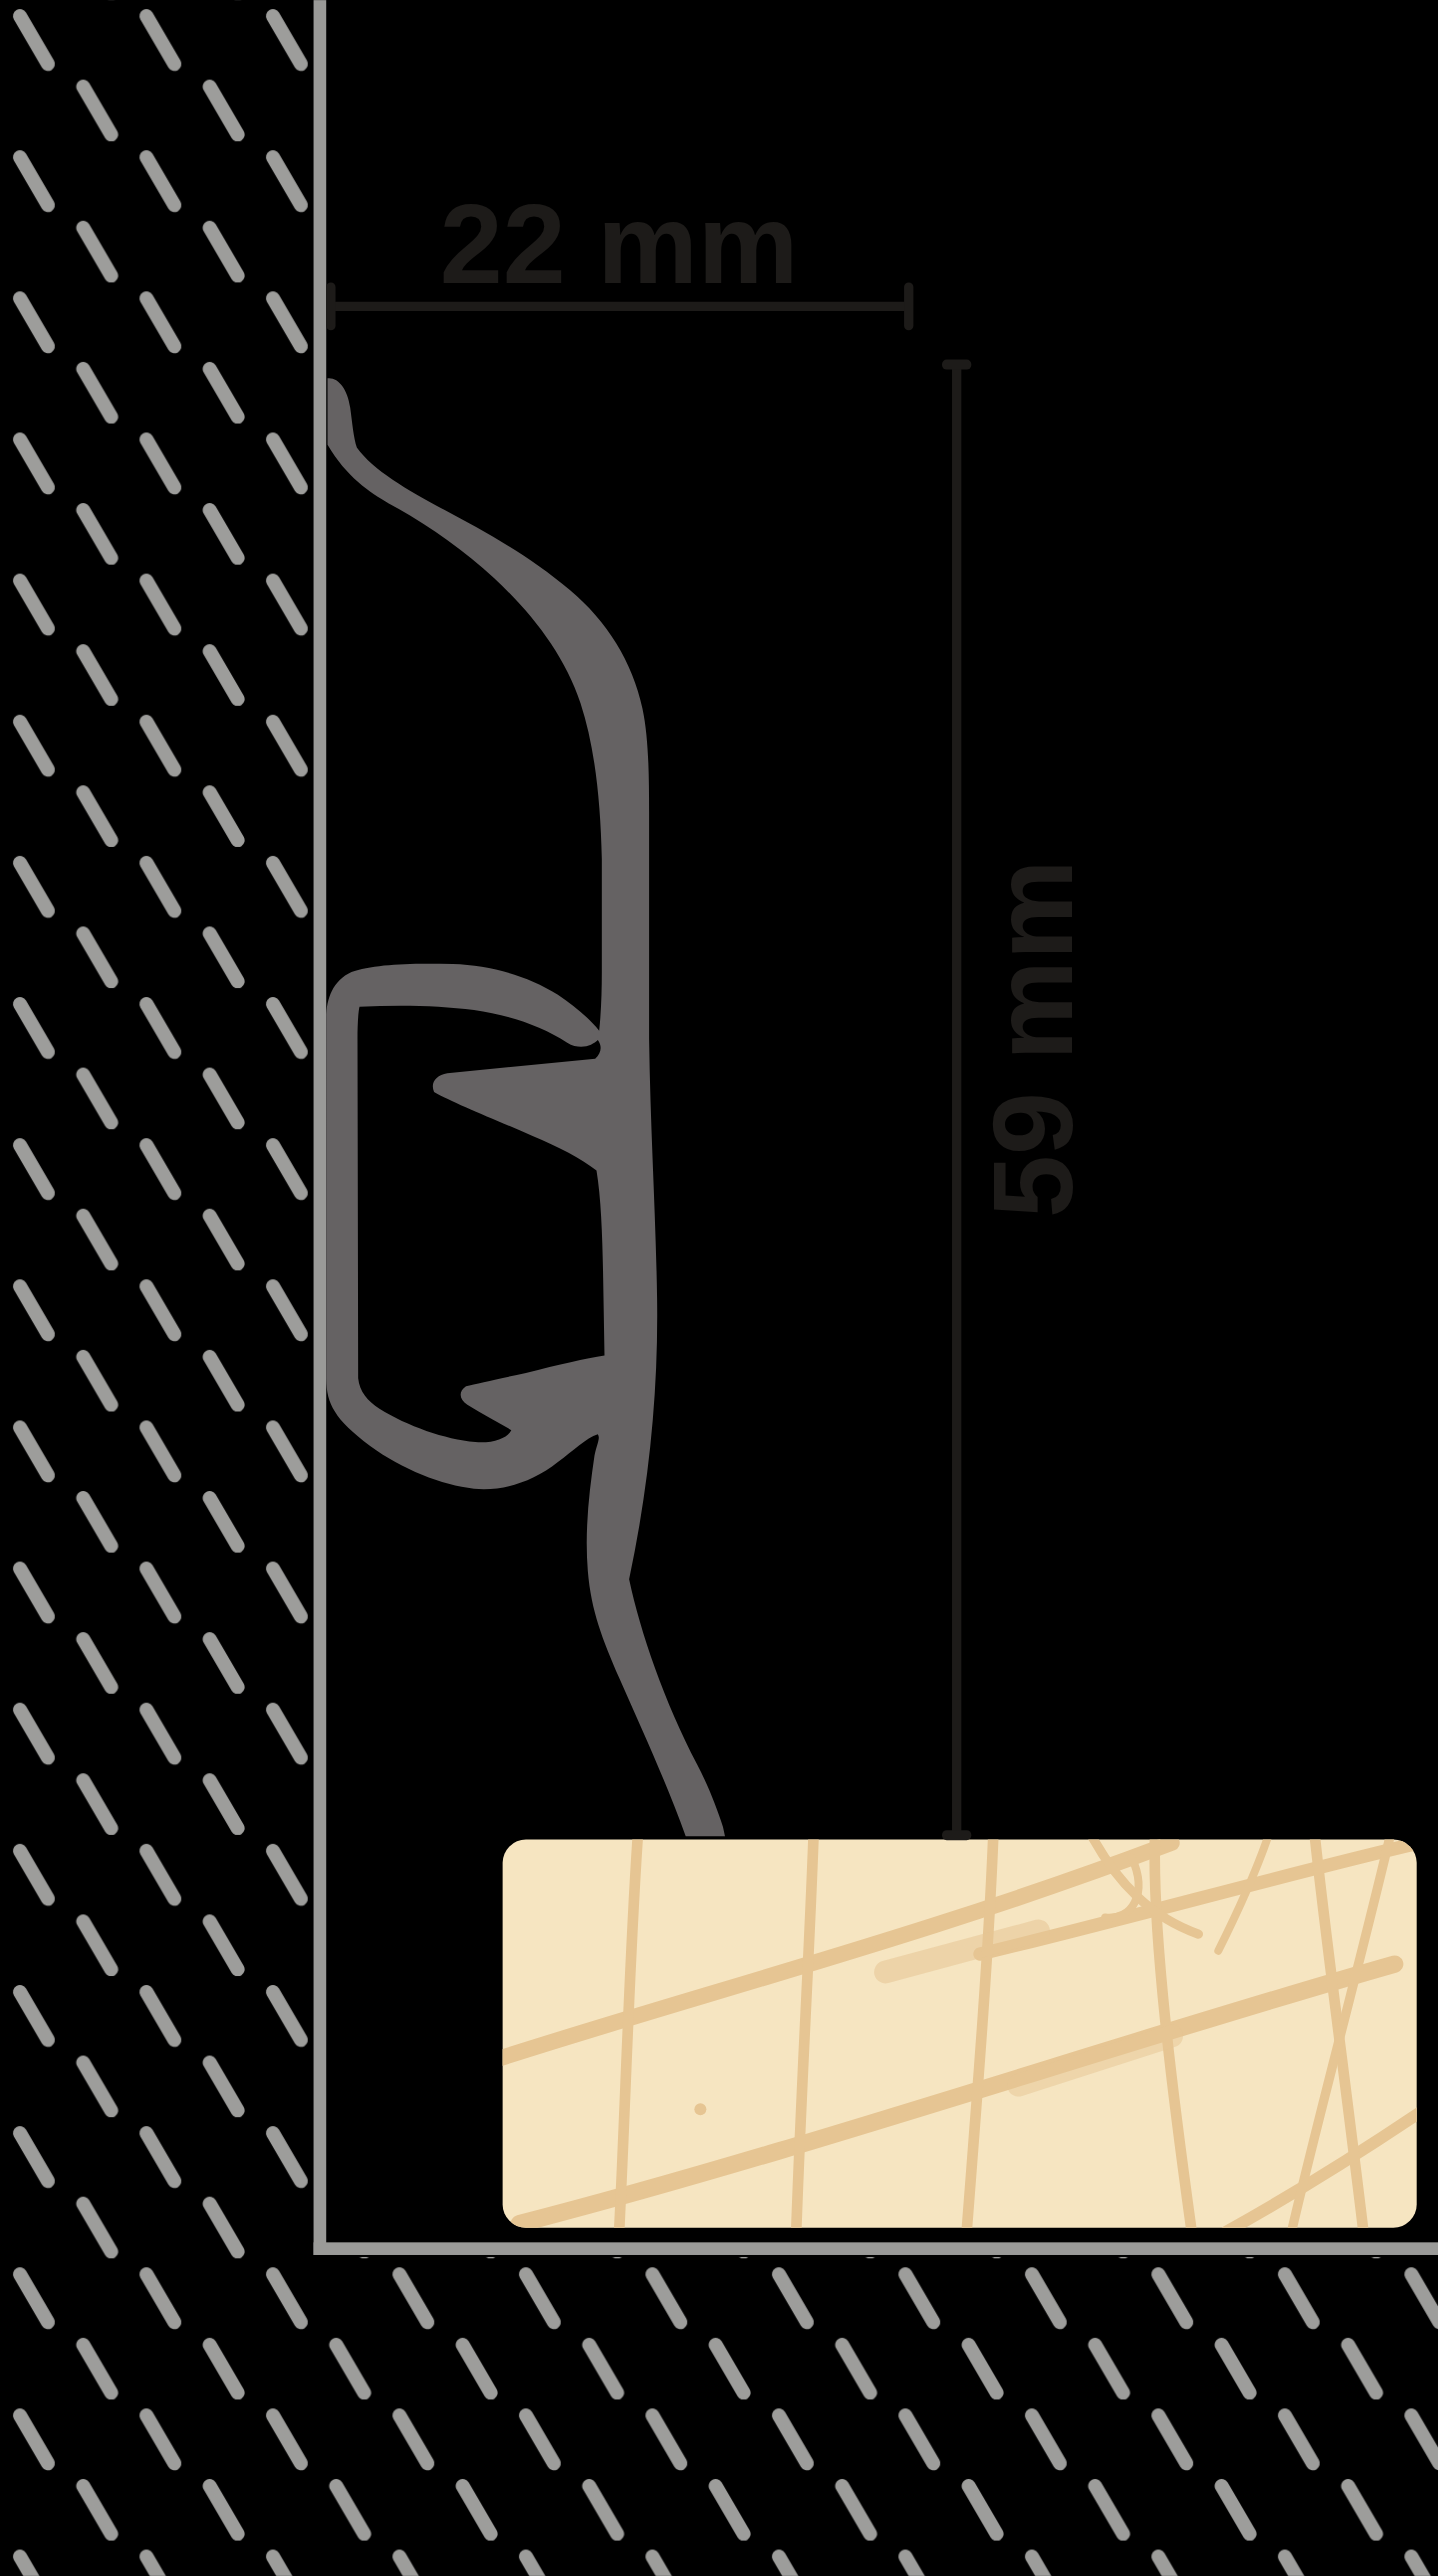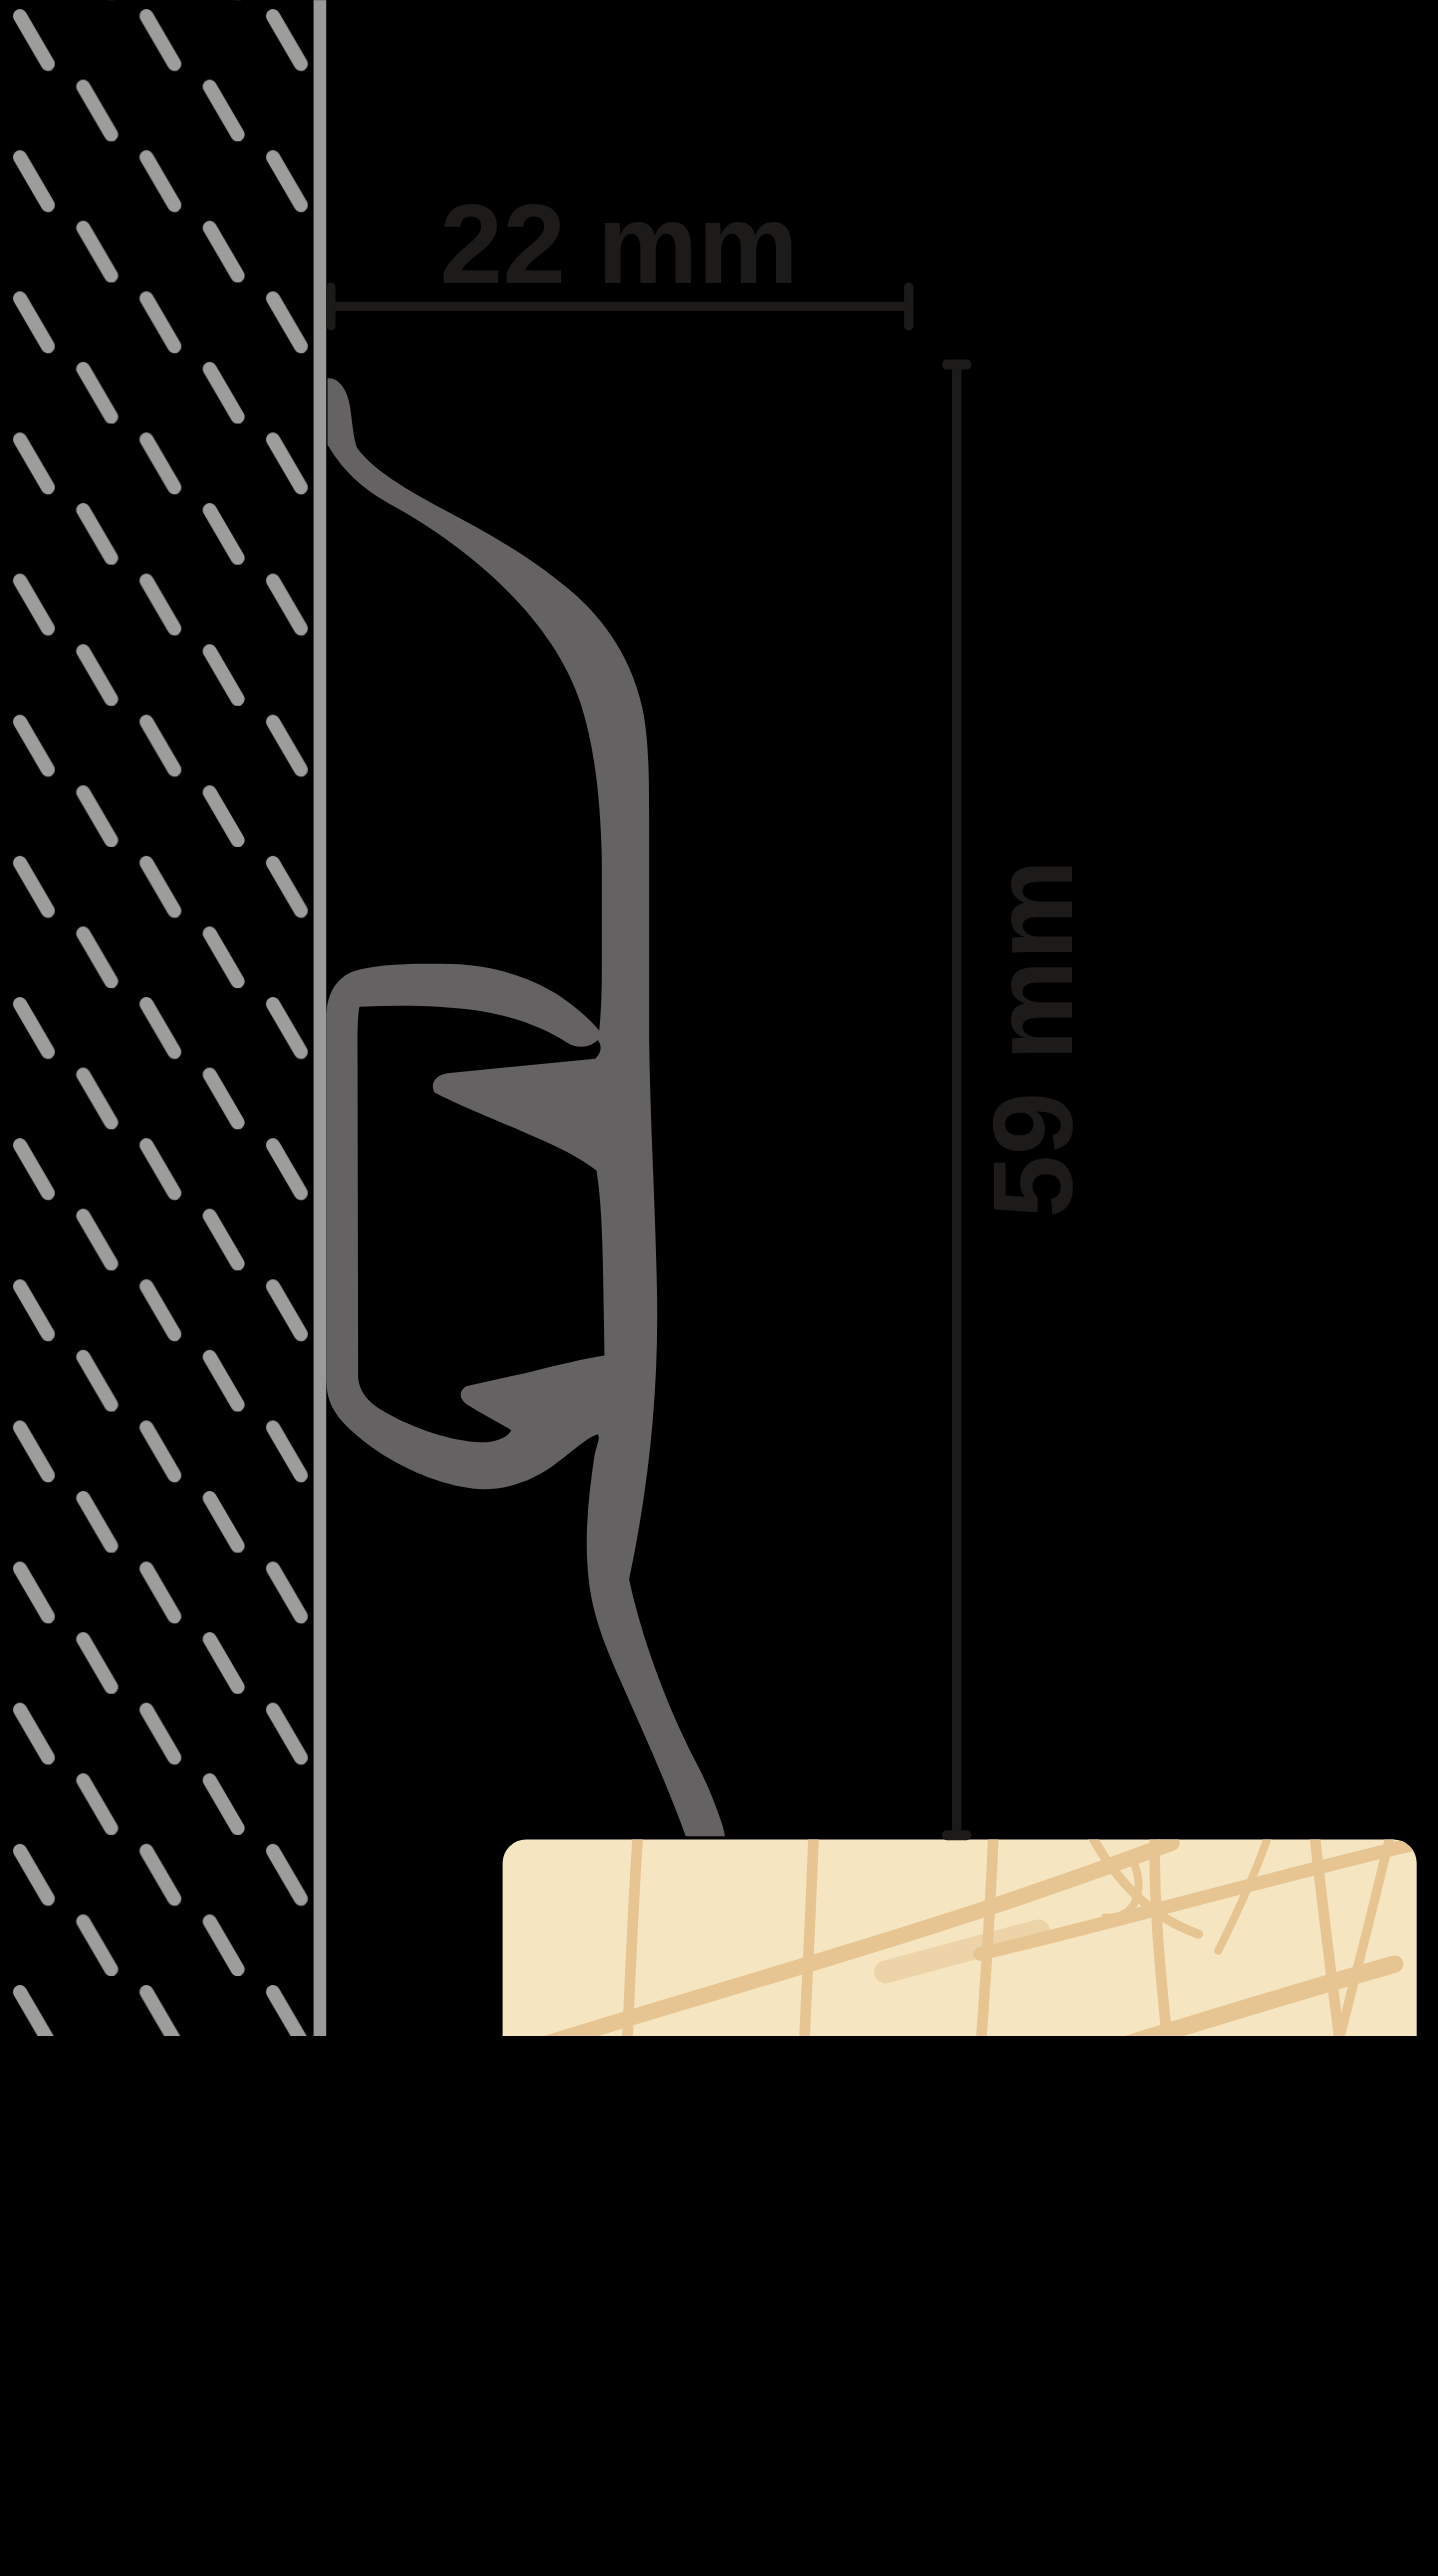--- a/index.html
+++ b/index.html
@@ -5,21 +5,21 @@
   :root{
     --c-background:#000000;
     --c-wall_hatch:#9d9d9b;
     --c-wall_line:#9a9a98;
     --c-profile:#656263;
     --c-dimension:#1d1b19;
     --c-floor_board:#f6e5c1;
     --c-floor_grain:#e6c593;
   }
   html,body{margin:0;padding:0;background:var(--c-background);}
-  .stage{position:relative;width:1438px;height:2036px;background:var(--c-background);overflow:hidden;}
+  .stage{position:relative;width:1438px;height:2576px;background:var(--c-background);overflow:hidden;}
   svg{position:absolute;left:0;top:0;}
   .hatch-dash{stroke:var(--c-wall_hatch);stroke-width:21;stroke-linecap:round;fill:none;}
   .wall-line{fill:var(--c-wall_line);}
   .board-fill{fill:var(--c-floor_board);}
   .grain{stroke:var(--c-floor_grain);fill:none;stroke-linecap:round;}
   .grain-dot{fill:var(--c-floor_grain);}
   .profile-shape{fill:var(--c-profile);fill-rule:evenodd;}
   .dim{fill:var(--c-dimension);}
   .dim-text{fill:var(--c-dimension);
     font-family:"Liberation Sans","DejaVu Sans",sans-serif;

